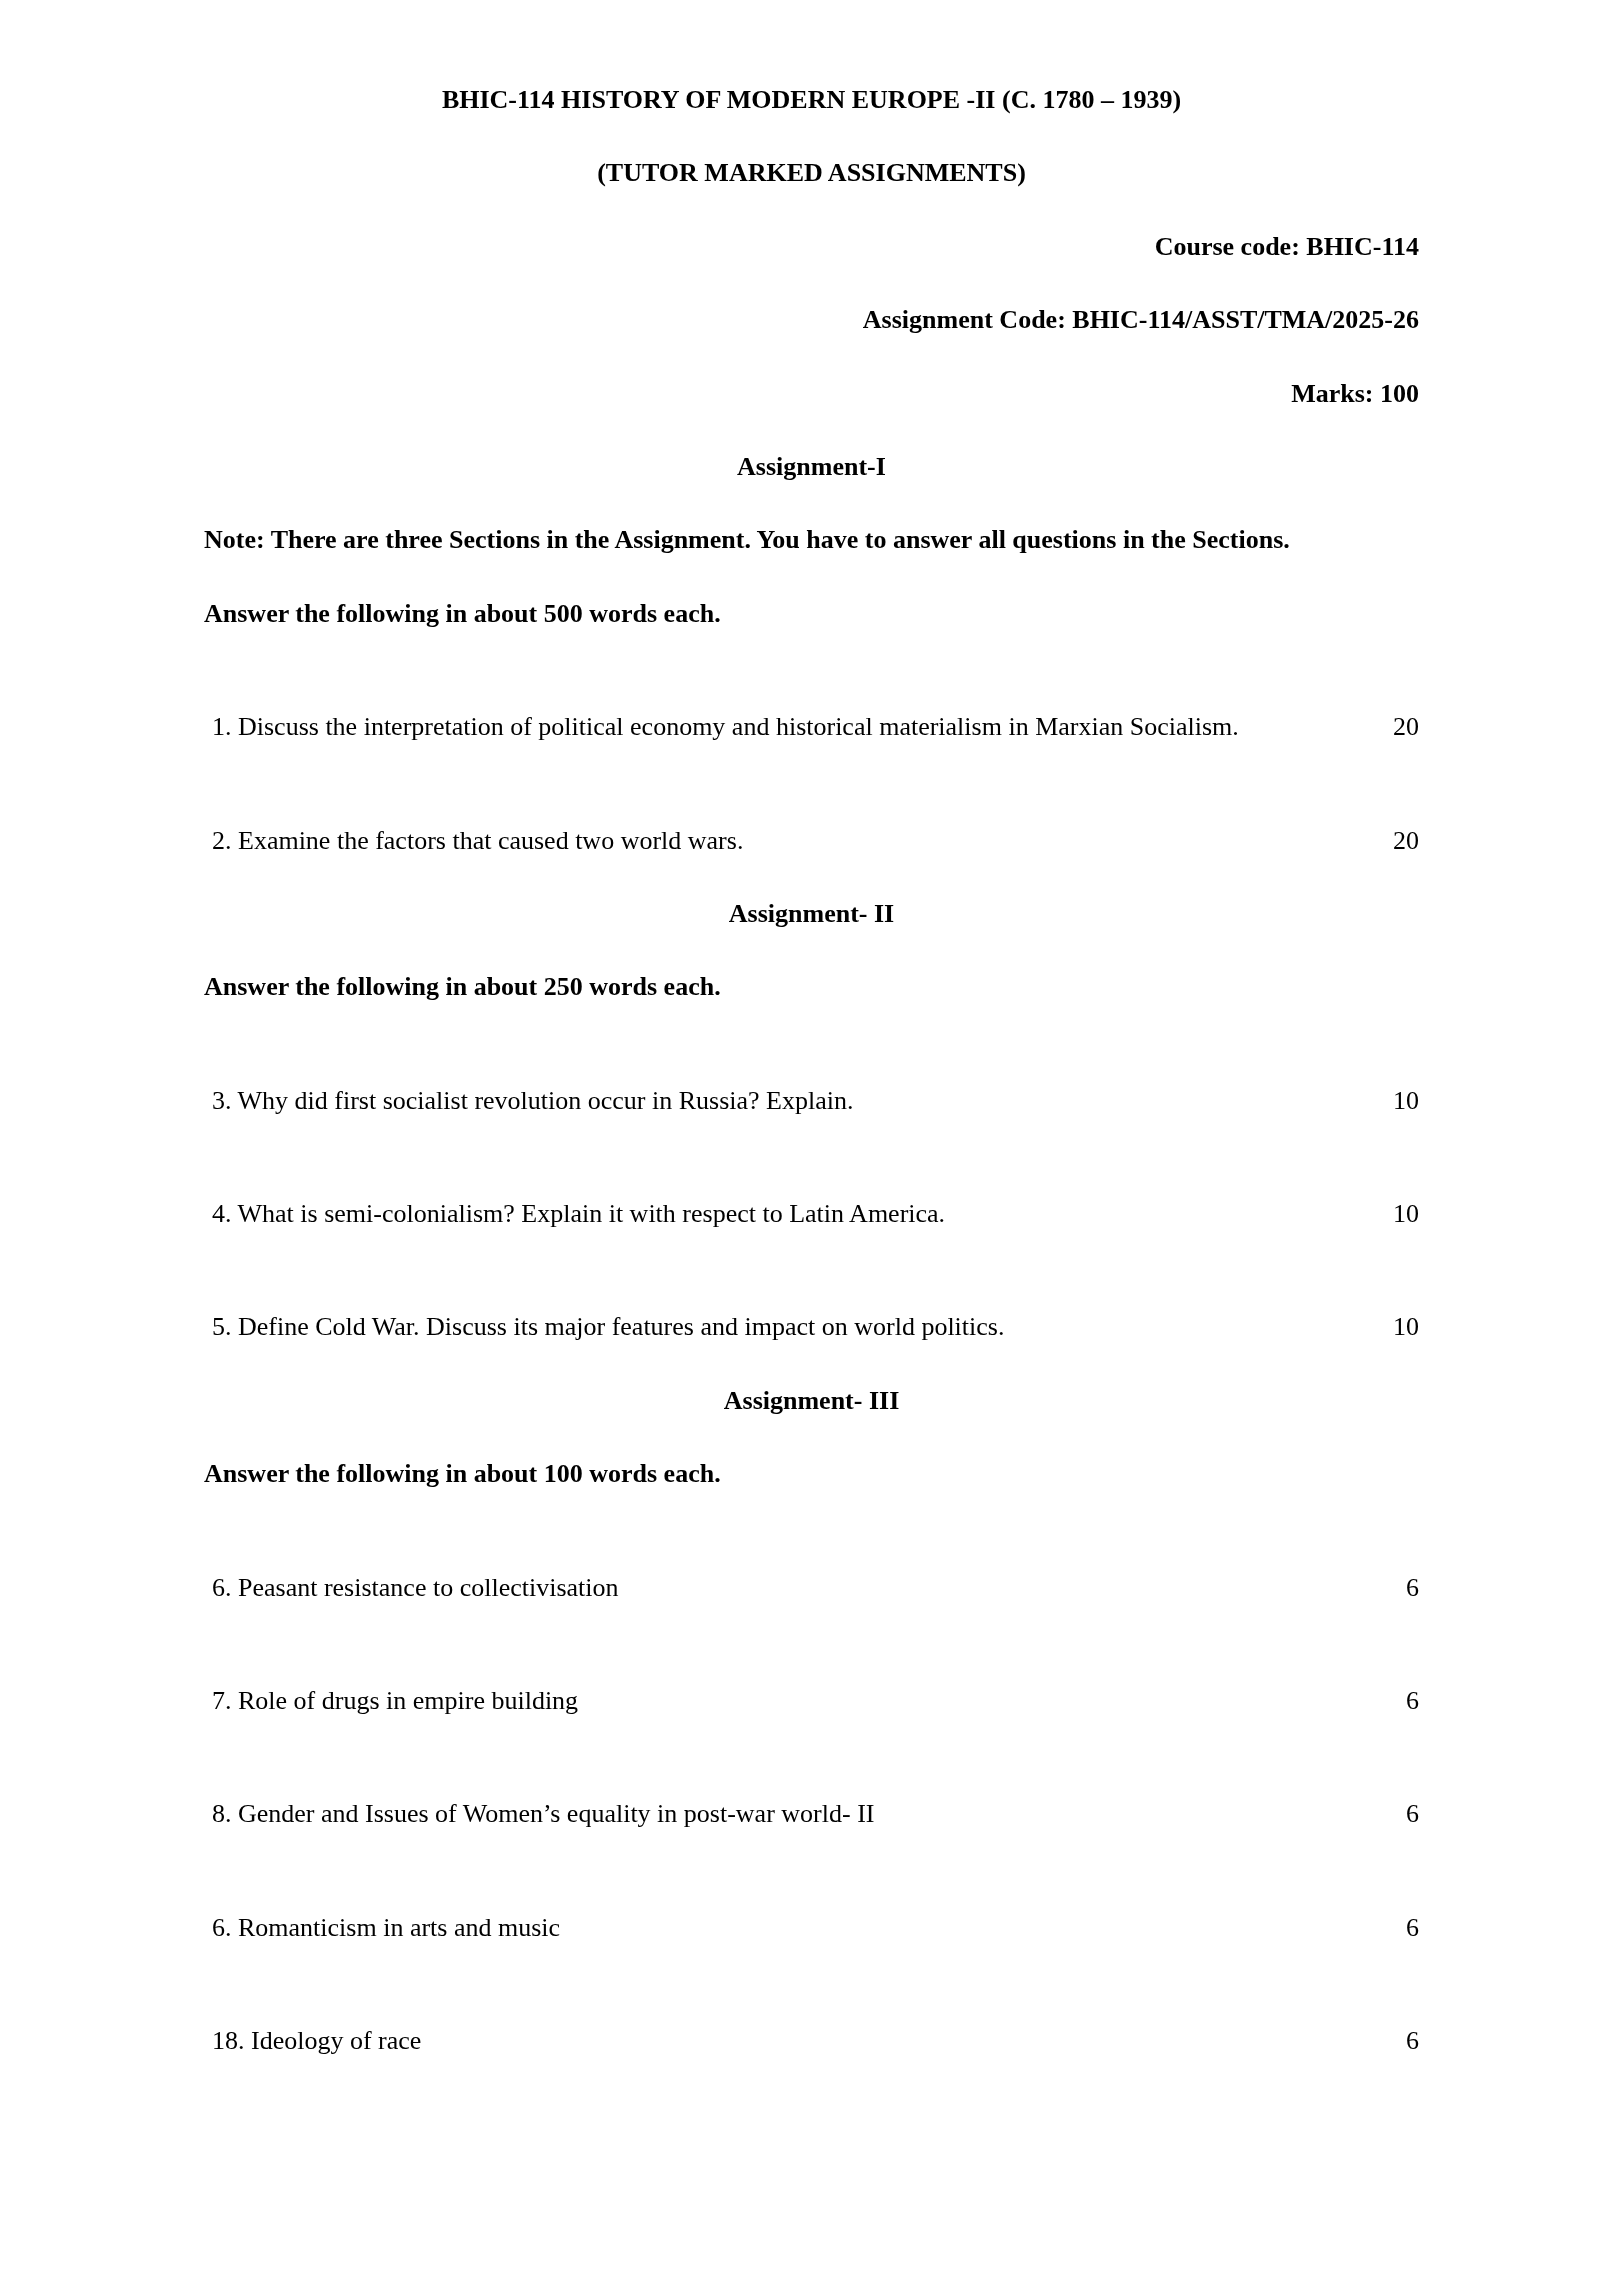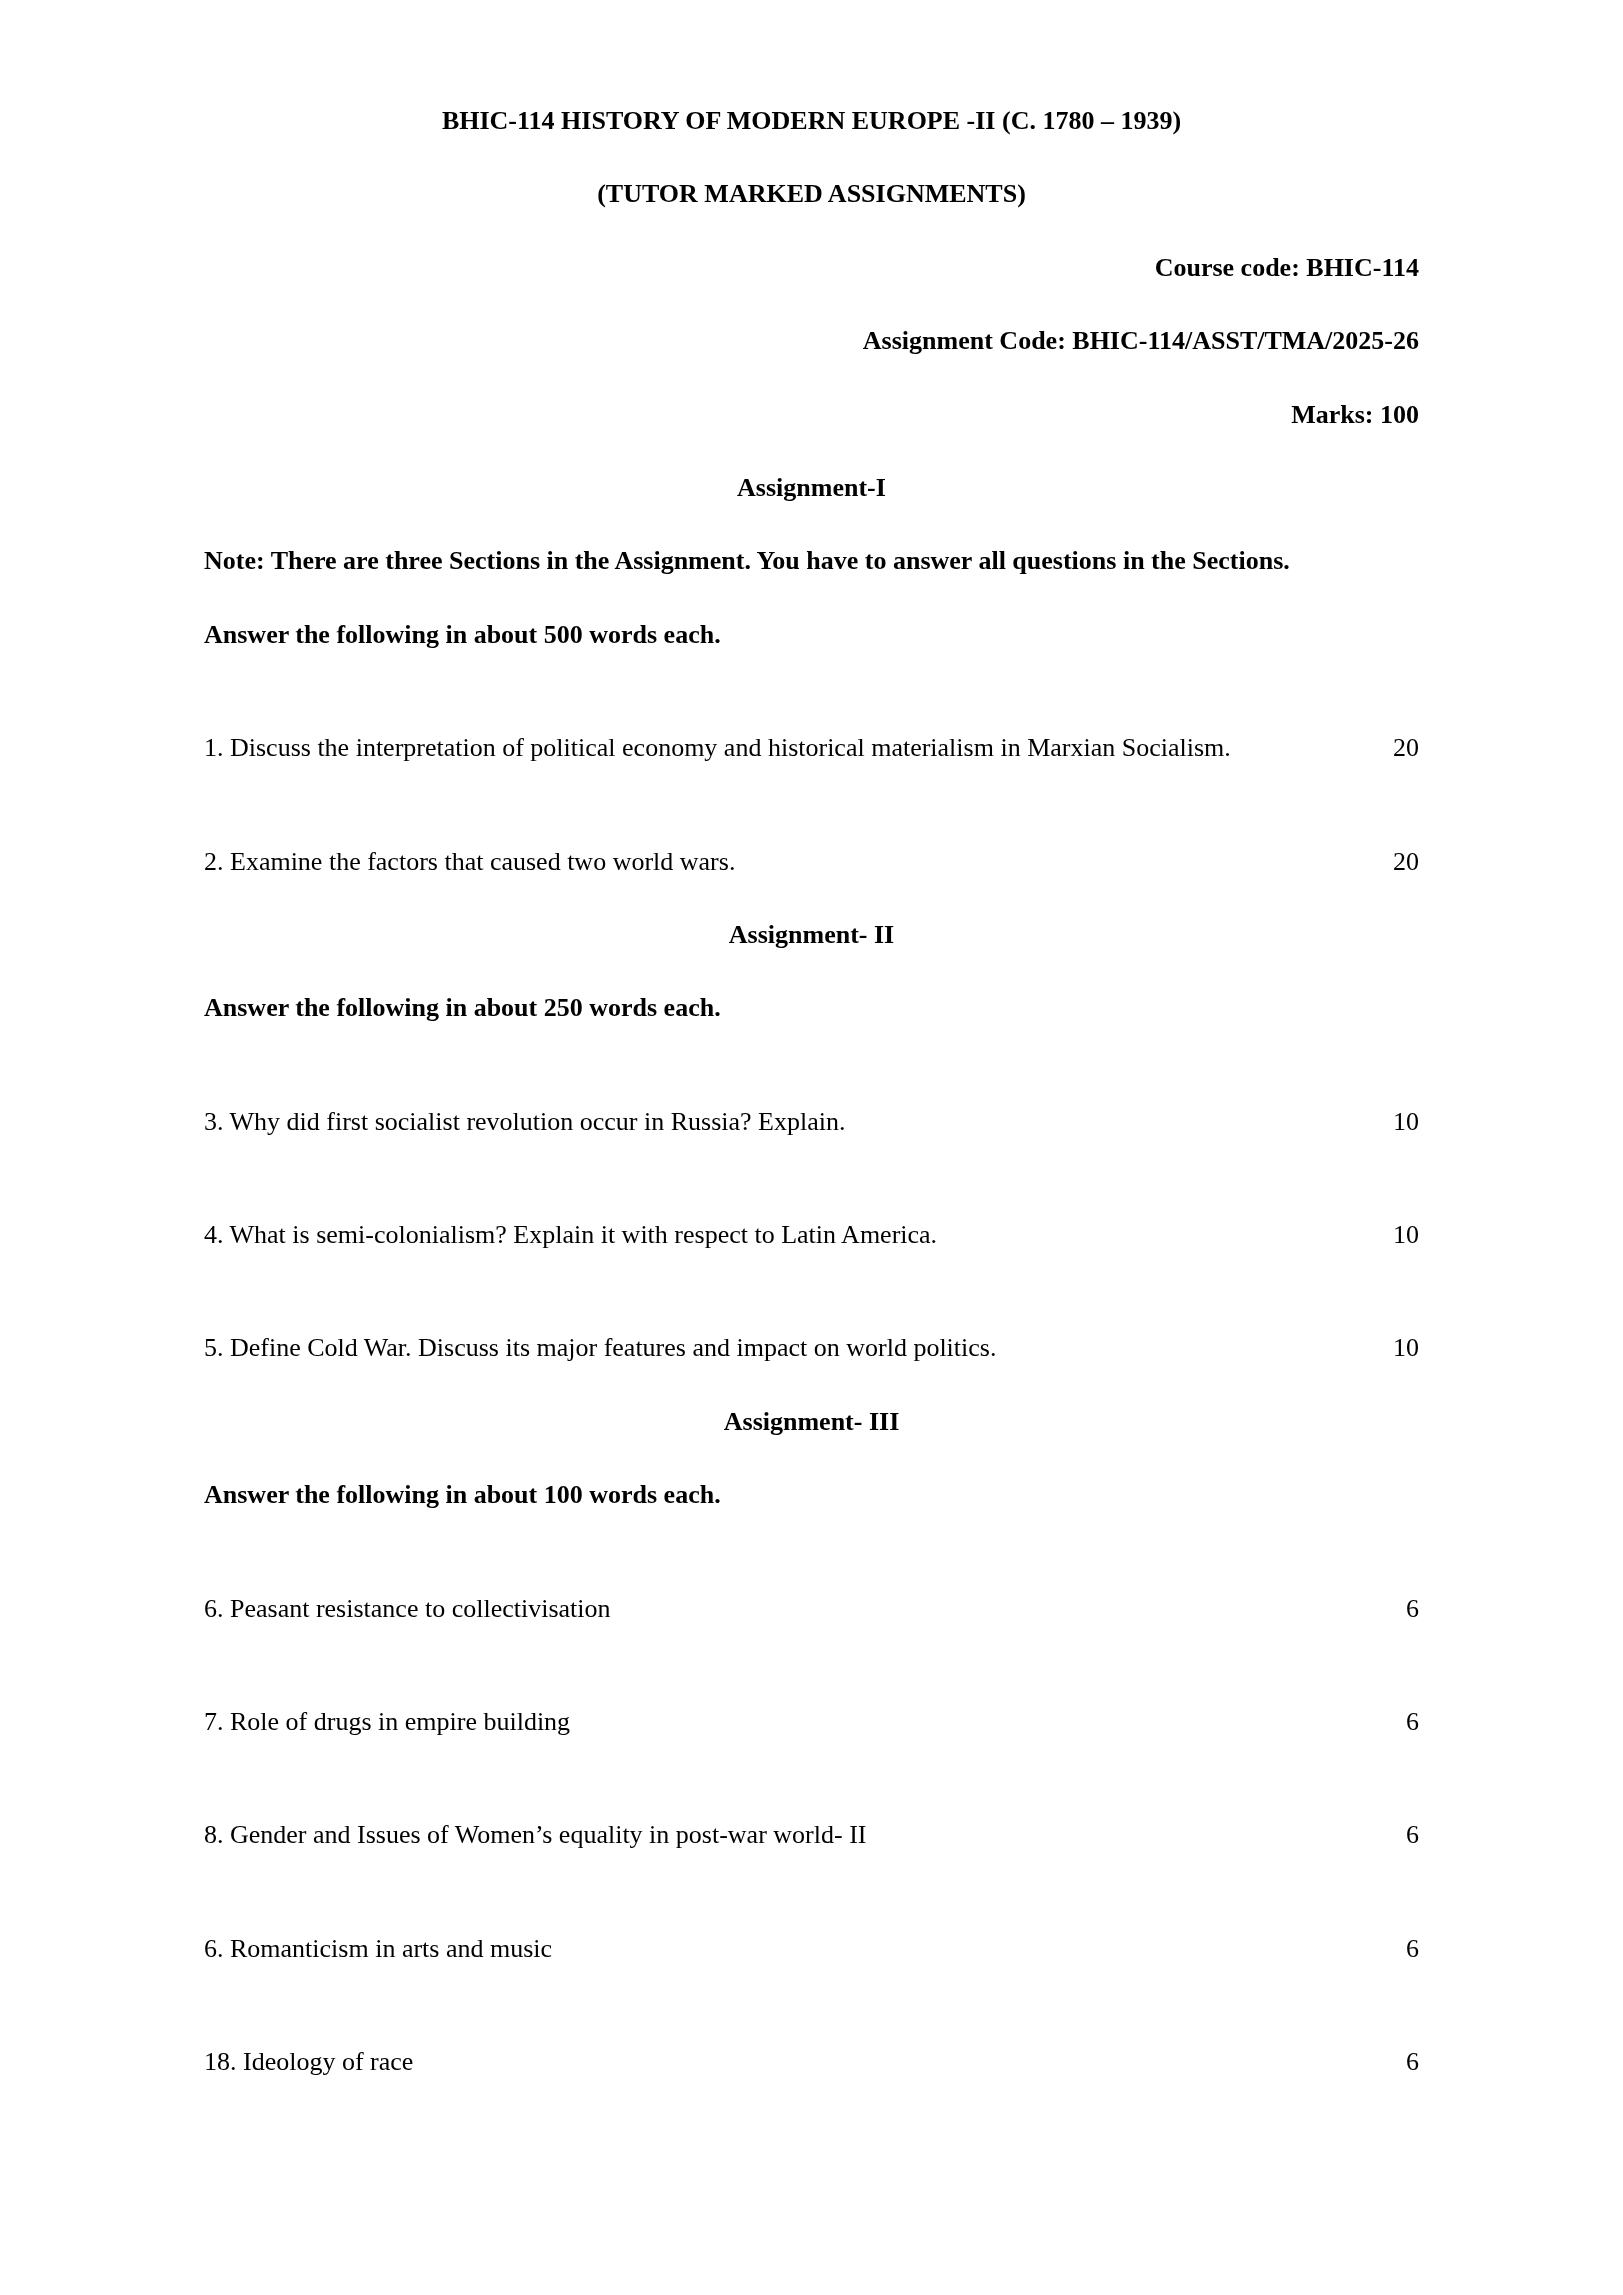--- a/index.html
+++ b/index.html
@@ -10,21 +10,21 @@
   body {
     font-family: "Liberation Serif", serif;
     color: #000000;
   }
   .page {
     position: relative;
     width: 1623px;
     height: 2295px;
     box-sizing: border-box;
     background: #ffffff;
-    padding: 103px 204px 131px 204px;
+    padding: 82px 204px 131px 204px;
     overflow: hidden;
   }
   .line {
     font-size: 26px;
     line-height: 1.4;
     margin: 0 0 37px 0;
   }
   .bold { font-weight: bold; }
   .center { text-align: center; }
   .right { text-align: right; }
@@ -33,20 +33,21 @@
     justify-content: space-between;
     align-items: flex-end;
     font-size: 26px;
     line-height: 1.4;
     margin: 0 0 37px 0;
   }
   .qtext {
     flex: 0 1 auto;
     max-width: 1112px;
     padding-right: 39px;
+    margin-left: 8px;
   }
   .qmarks {
     flex: 0 0 auto;
     text-align: right;
     min-width: 30px;
     margin-top: 40px;
   }
 </style>
 </head>
 <body>

